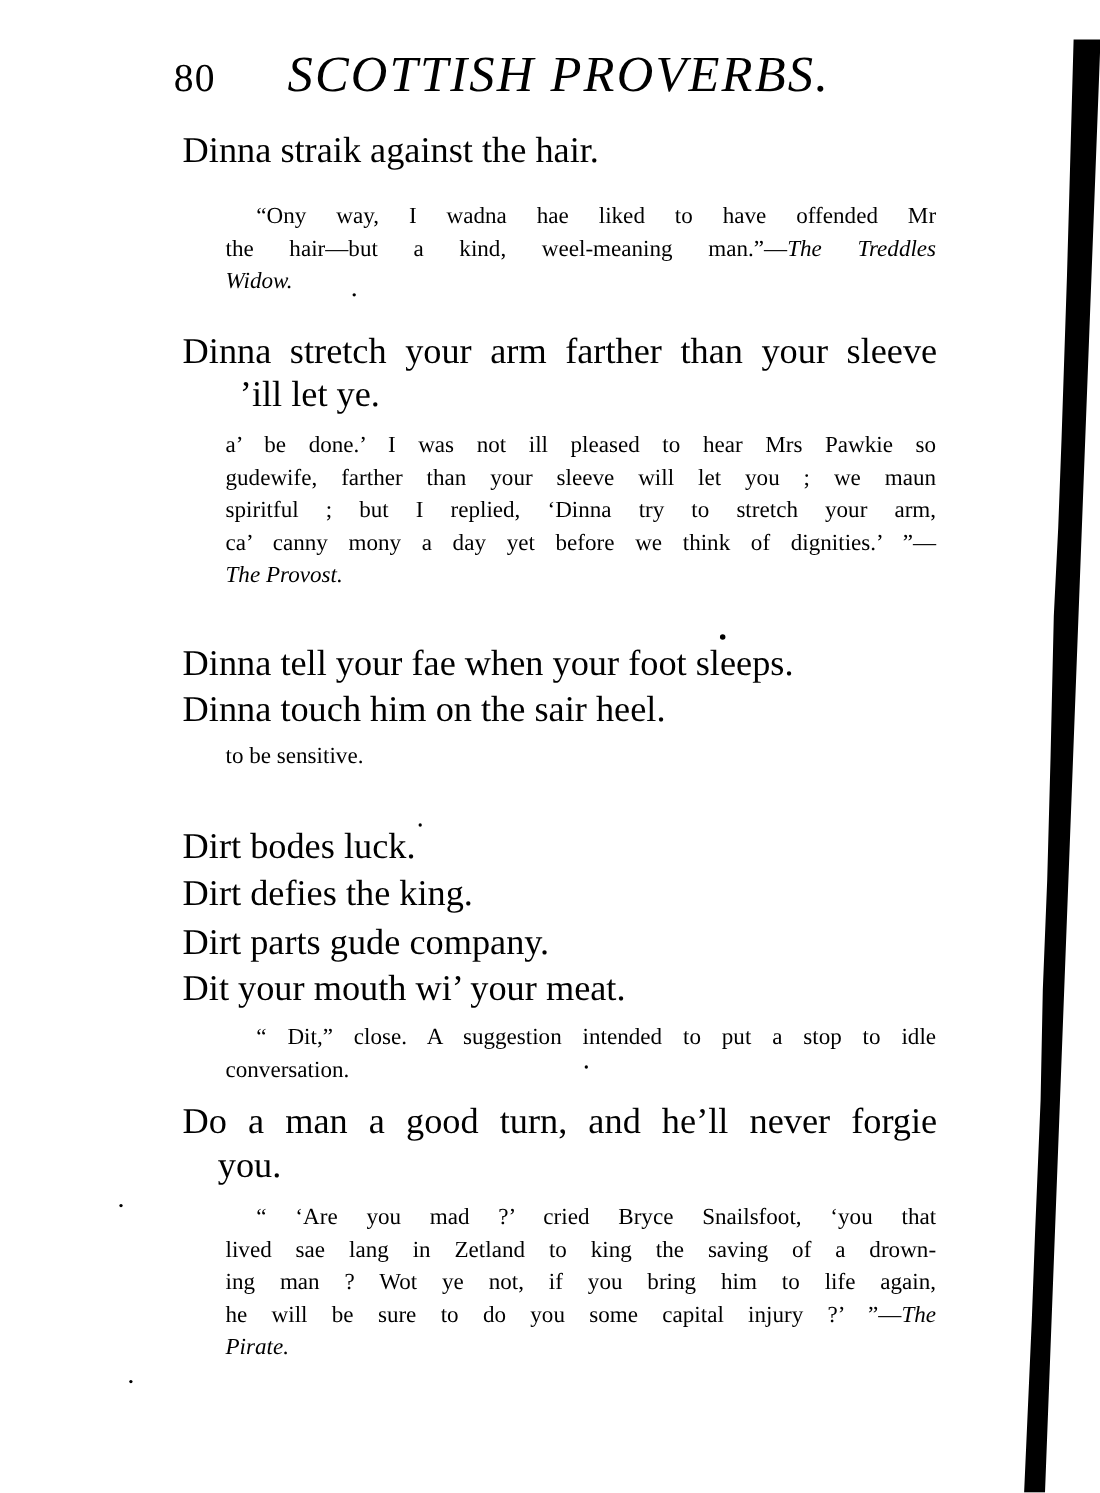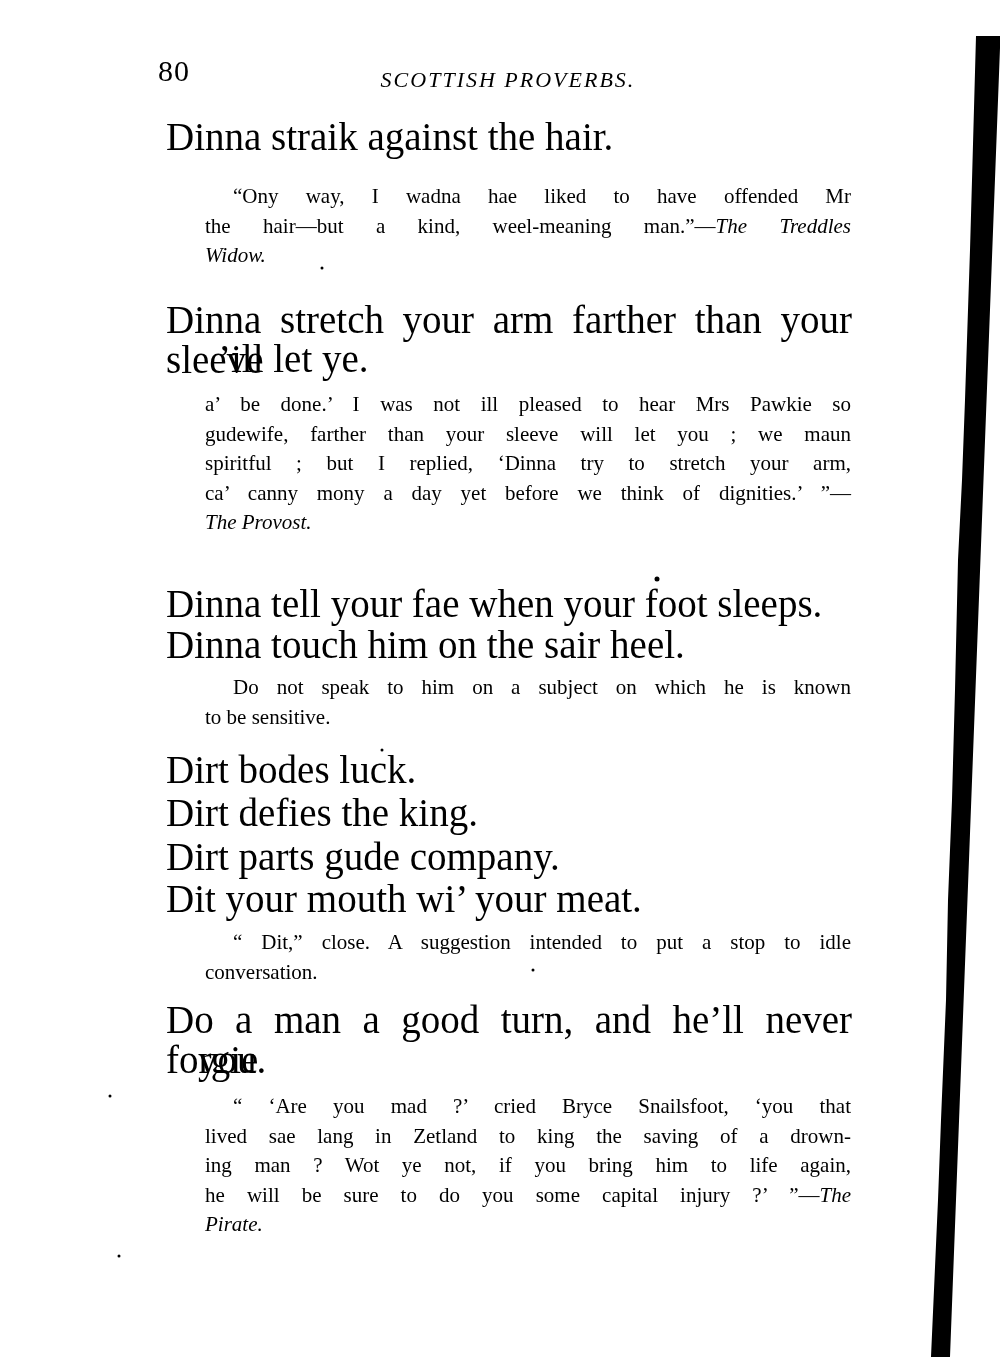--- a/index.html
+++ b/index.html
@@ -2,29 +2,29 @@
 <html><head>
 <meta charset="utf-8">
 <style>
   html,body{margin:0;padding:0;background:#ffffff;}
   .sheet{
     position:relative;width:1000px;height:1357px;background:#ffffff;
     font-family:"Liberation Serif","DejaVu Serif",serif;color:#000;
     overflow:hidden;
   }
   .pnum{
-    position:absolute;top:54px;left:158px;font-size:30px;line-height:34px;
+    position:absolute;top:54px;left:158px;font-size:36px;line-height:34px;
     letter-spacing:1px;
   }
   .rhead{
-    position:absolute;top:60px;left:0;width:1000px;padding-left:16px;box-sizing:border-box;
-    text-align:center;font-style:italic;font-size:22px;line-height:40px;letter-spacing:2px;
+    position:absolute;top:48px;left:0;width:1000px;padding-left:16px;box-sizing:border-box;
+    text-align:center;font-style:italic;font-size:46px;line-height:40px;letter-spacing:2px;
   }
   .h{
-    position:absolute;left:166px;width:686px;font-size:39px;line-height:40px;
+    position:absolute;left:166px;width:686px;font-size:33px;line-height:40px;
     white-space:nowrap;
   }
   .h.just{white-space:normal;text-align:justify;text-align-last:justify;}
   .h.cont{white-space:nowrap;width:auto;}
   .q{
     position:absolute;left:205px;width:646px;font-size:21px;line-height:29.5px;
   }
   .q .ln{text-align:justify;text-align-last:justify;}
   .q .ln.first{margin-left:28px;}
   .q .ln.last{text-align:justify;text-align-last:left;}
@@ -53,21 +53,20 @@
     <div class="ln"><span>gudewife, farther than your sleeve will let you ; we maun</span><span class="src"></span></div>
     <div class="ln"><span>spiritful ; but I replied, ‘Dinna try to stretch your arm,</span><span class="src"></span></div>
     <div class="ln"><span>ca’ canny mony a day yet before we think of dignities.’ ”—</span><span class="src"></span></div>
     <div class="ln last"><span></span><span class="src">The Provost.</span></div>
   </div>
 
   <div class="h" style="top:584px">Dinna tell your fae when your foot sleeps.</div>
 
   <div class="h" style="top:625px">Dinna touch him on the sair heel.</div>
   <div class="q" style="top:673px">
-    <div class="ln first"><span>Do not speak to him on a subject on which he is known</span><span class="src"></span></div>
     <div class="ln last"><span>to be sensitive.</span><span class="src"></span></div>
   </div>
 
   <div class="h" style="top:750px">Dirt bodes luck.</div>
   <div class="h" style="top:793px">Dirt defies the king.</div>
   <div class="h" style="top:879px">Dit your mouth wi’ your meat.</div>
   <div class="h" style="top:837px">Dirt parts gude company.</div>
   <div class="q" style="top:928px">
     <div class="ln first"><span>“ Dit,” close.  A suggestion intended to put a stop to idle</span><span class="src"></span></div>
     <div class="ln last"><span>conversation.</span><span class="src"></span></div>

